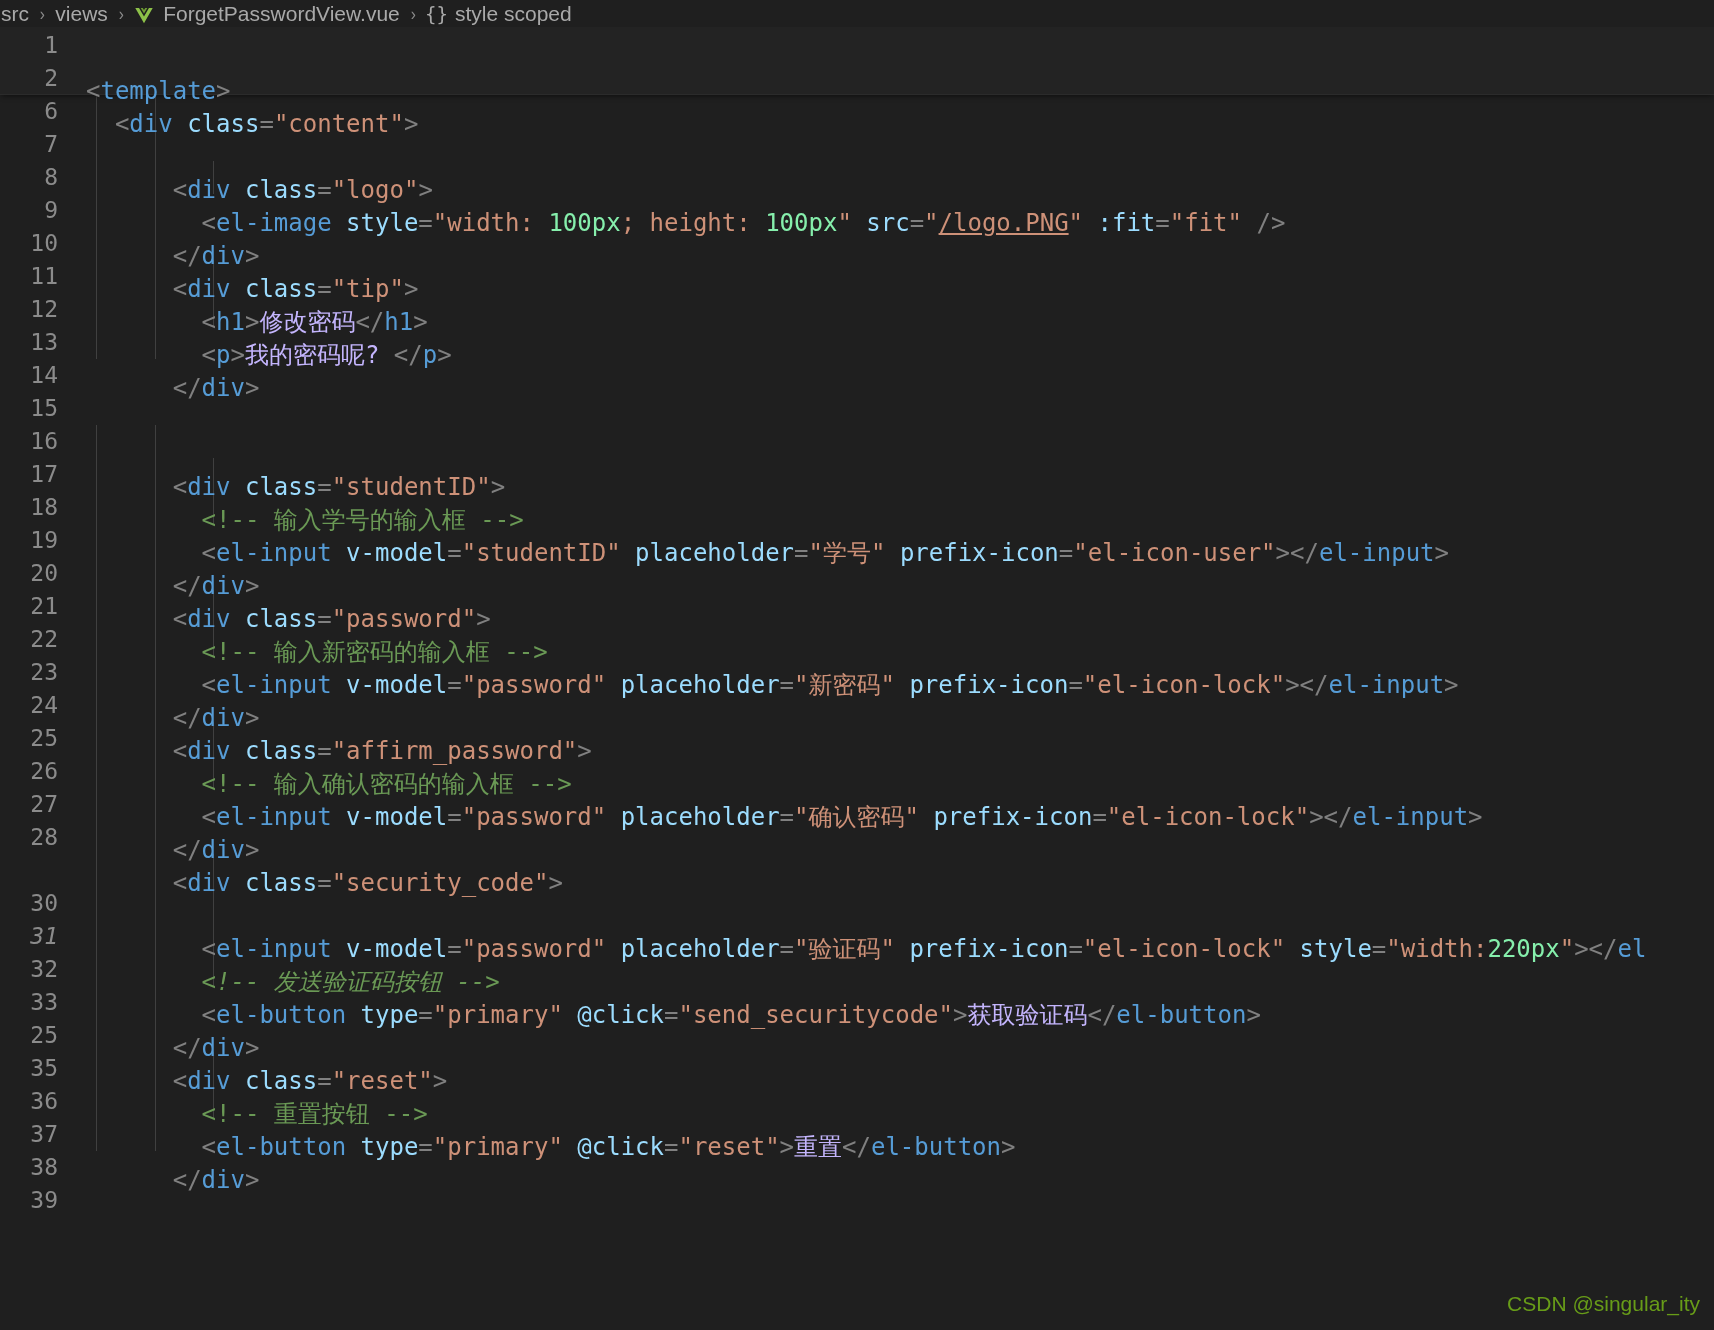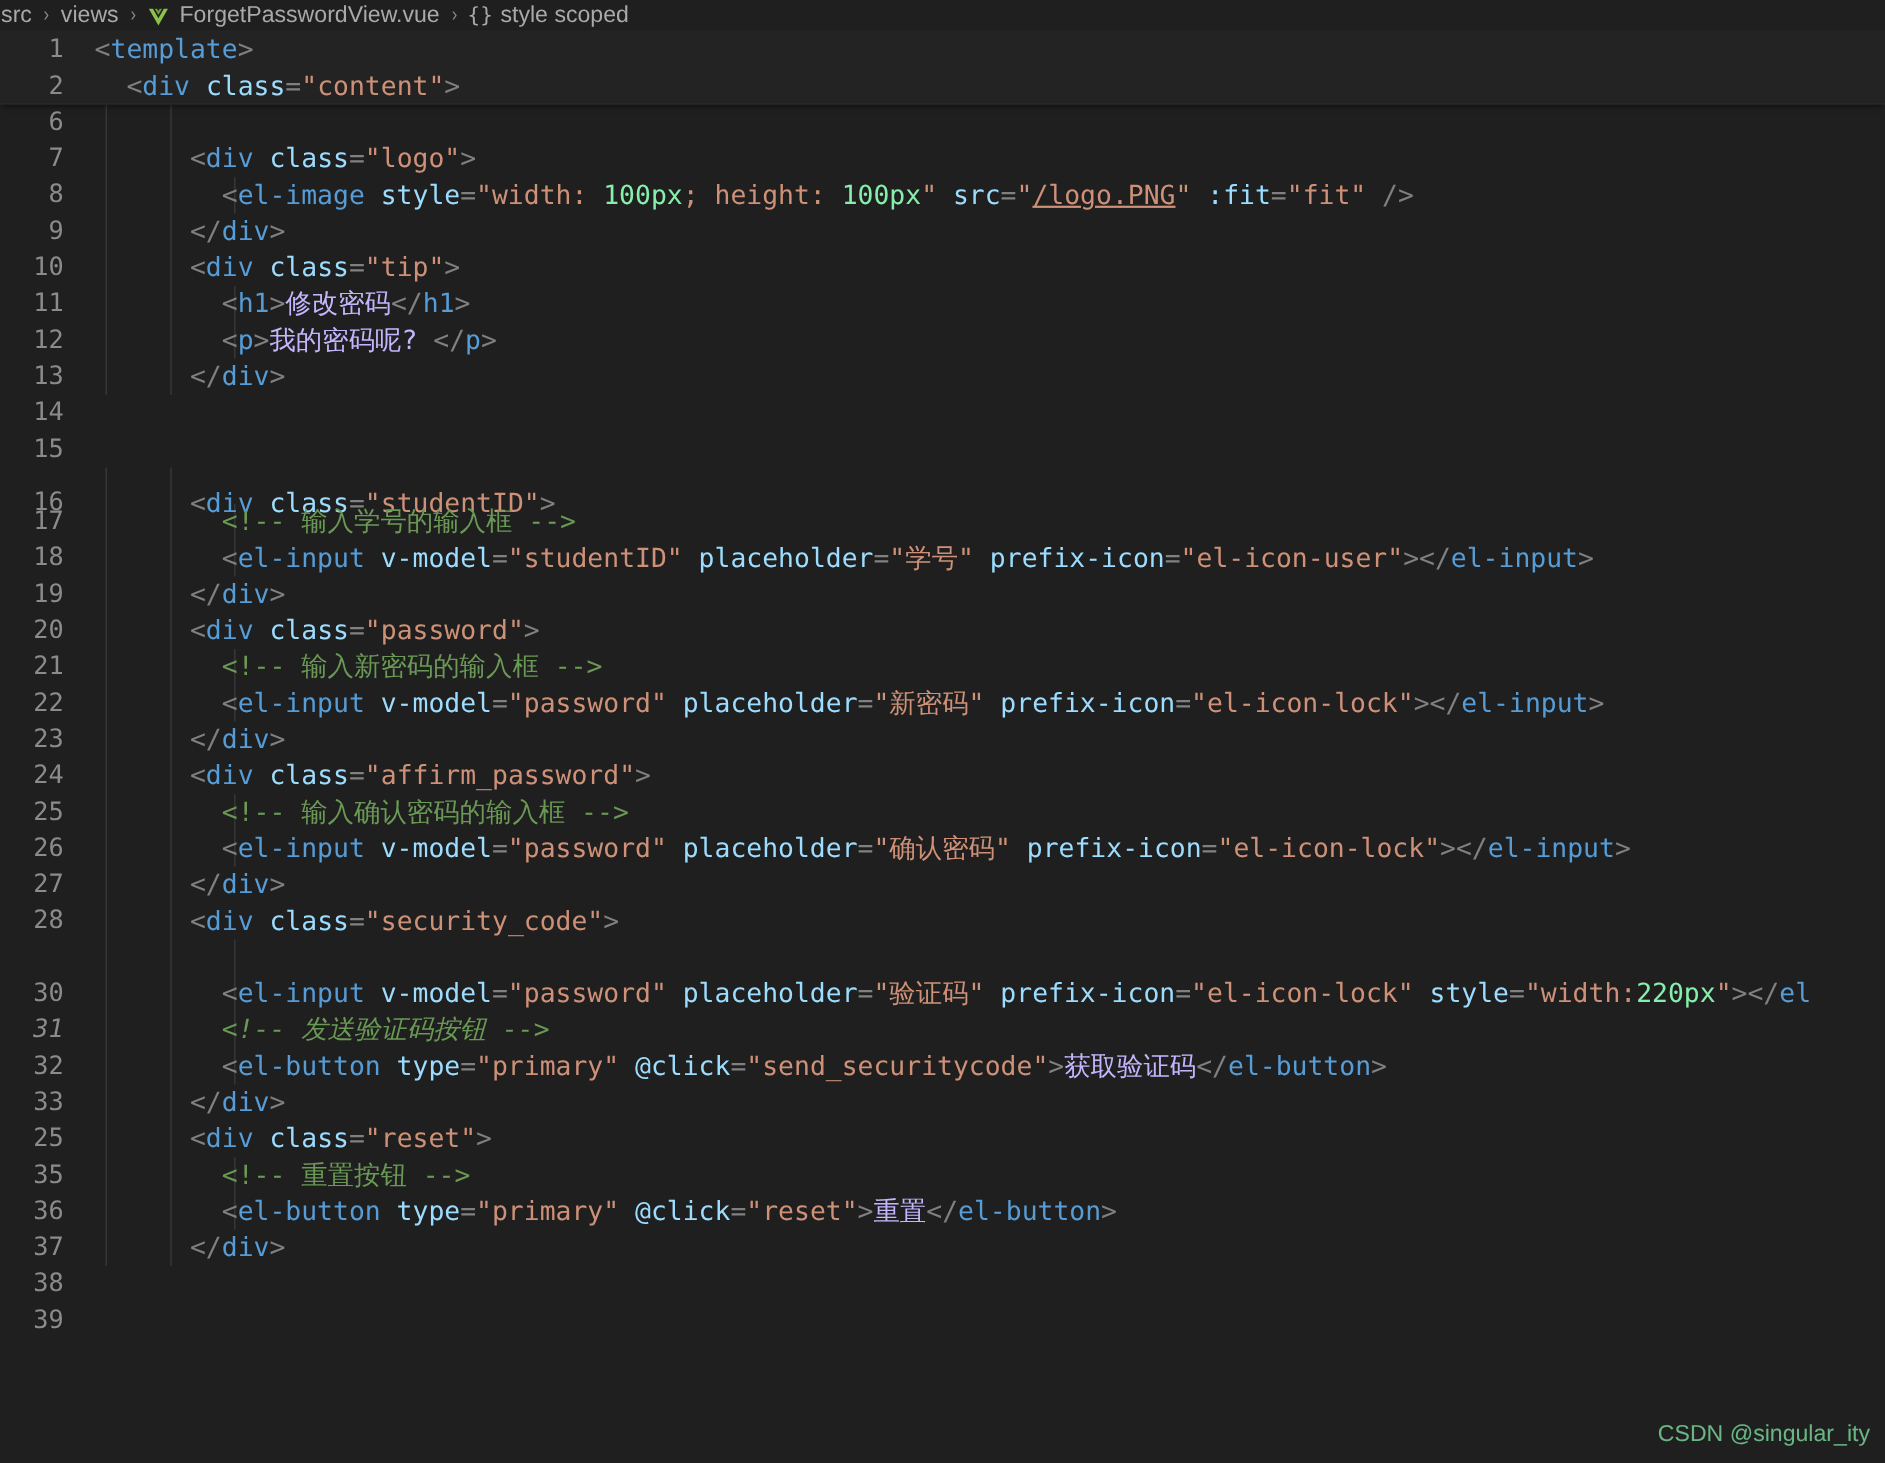--- a/index.html
+++ b/index.html
@@ -92,20 +92,21 @@
     width: 58px;
     text-align: right;
     color: #8b8b8b;
     font-size: 23px;
     font-family: "DejaVu Sans Mono", monospace;
   }
   .code {
     position: absolute;
     left: 86px;
     font-family: "DejaVu Sans Mono", monospace;
+    margin-top: 46px;
   }
 
   
   .guide {
     position: absolute;
     width: 1px;
     background: #404040;
     z-index: 1;
   }
 
@@ -117,21 +118,21 @@
   .t-punc   { color: #808080; }
   .t-text   { color: #c4b5fd; }
   .t-com    { color: #6a9955; }
   .t-link   { color: #ce9178; text-decoration: underline; }
 
   
   #watermark {
     position: absolute;
     right: 14px;
     bottom: 14px;
-    color: #86efac;
+    color: #84cc16;
     opacity: 0.72;
     font-family: "Liberation Sans", sans-serif;
     font-size: 21px;
     z-index: 6;
     white-space: nowrap;
   }
 </style>
 </head>
 <body>
 
@@ -170,21 +171,21 @@
       <div class="line" style="top: 68px;"><span class="ln">6</span><span class="code"></span></div>
       <div class="line" style="top: 101px;"><span class="ln">7</span><span class="code"><span class="t-punc">      &lt;</span><span class="t-tag">div</span><span class="t-text"> </span><span class="t-attr">class</span><span class="t-punc">=</span><span class="t-str">"logo"</span><span class="t-punc">&gt;</span></span></div>
       <div class="line" style="top: 134px;"><span class="ln">8</span><span class="code"><span class="t-punc">        &lt;</span><span class="t-tag">el-image</span><span class="t-text"> </span><span class="t-attr">style</span><span class="t-punc">=</span><span class="t-str">"width: </span><span class="t-num">100px</span><span class="t-str">; height: </span><span class="t-num">100px</span><span class="t-str">"</span><span class="t-text"> </span><span class="t-attr">src</span><span class="t-punc">=</span><span class="t-str">"</span><span class="t-link">/logo.PNG</span><span class="t-str">"</span><span class="t-text"> </span><span class="t-attr">:fit</span><span class="t-punc">=</span><span class="t-str">"fit"</span><span class="t-text"> </span><span class="t-punc">/&gt;</span></span></div>
       <div class="line" style="top: 167px;"><span class="ln">9</span><span class="code"><span class="t-punc">      &lt;/</span><span class="t-tag">div</span><span class="t-punc">&gt;</span></span></div>
       <div class="line" style="top: 200px;"><span class="ln">10</span><span class="code"><span class="t-punc">      &lt;</span><span class="t-tag">div</span><span class="t-text"> </span><span class="t-attr">class</span><span class="t-punc">=</span><span class="t-str">"tip"</span><span class="t-punc">&gt;</span></span></div>
       <div class="line" style="top: 233px;"><span class="ln">11</span><span class="code"><span class="t-punc">        &lt;</span><span class="t-tag">h1</span><span class="t-punc">&gt;</span><span class="t-text">修改密码</span><span class="t-punc">&lt;/</span><span class="t-tag">h1</span><span class="t-punc">&gt;</span></span></div>
       <div class="line" style="top: 266px;"><span class="ln">12</span><span class="code"><span class="t-punc">        &lt;</span><span class="t-tag">p</span><span class="t-punc">&gt;</span><span class="t-text">我的密码呢? </span><span class="t-punc">&lt;/</span><span class="t-tag">p</span><span class="t-punc">&gt;</span></span></div>
       <div class="line" style="top: 299px;"><span class="ln">13</span><span class="code"><span class="t-punc">      &lt;/</span><span class="t-tag">div</span><span class="t-punc">&gt;</span></span></div>
       <div class="line" style="top: 332px;"><span class="ln">14</span><span class="code"></span></div>
       <div class="line" style="top: 365px;"><span class="ln">15</span><span class="code"></span></div>
-      <div class="line" style="top: 414px;"><span class="ln">16</span><span class="code"><span class="t-punc">      &lt;</span><span class="t-tag">div</span><span class="t-text"> </span><span class="t-attr">class</span><span class="t-punc">=</span><span class="t-str">"studentID"</span><span class="t-punc">&gt;</span></span></div>
+      <div class="line" style="top: 398px;"><span class="ln">16</span><span class="code"><span class="t-punc">      &lt;</span><span class="t-tag">div</span><span class="t-text"> </span><span class="t-attr">class</span><span class="t-punc">=</span><span class="t-str">"studentID"</span><span class="t-punc">&gt;</span></span></div>
       <div class="line" style="top: 431px;"><span class="ln">17</span><span class="code"><span class="t-com">        &lt;!-- 输入学号的输入框 --&gt;</span></span></div>
       <div class="line" style="top: 464px;"><span class="ln">18</span><span class="code"><span class="t-punc">        &lt;</span><span class="t-tag">el-input</span><span class="t-text"> </span><span class="t-attr">v-model</span><span class="t-punc">=</span><span class="t-str">"studentID"</span><span class="t-text"> </span><span class="t-attr">placeholder</span><span class="t-punc">=</span><span class="t-str">"学号"</span><span class="t-text"> </span><span class="t-attr">prefix-icon</span><span class="t-punc">=</span><span class="t-str">"el-icon-user"</span><span class="t-punc">&gt;&lt;/</span><span class="t-tag">el-input</span><span class="t-punc">&gt;</span></span></div>
       <div class="line" style="top: 497px;"><span class="ln">19</span><span class="code"><span class="t-punc">      &lt;/</span><span class="t-tag">div</span><span class="t-punc">&gt;</span></span></div>
       <div class="line" style="top: 530px;"><span class="ln">20</span><span class="code"><span class="t-punc">      &lt;</span><span class="t-tag">div</span><span class="t-text"> </span><span class="t-attr">class</span><span class="t-punc">=</span><span class="t-str">"password"</span><span class="t-punc">&gt;</span></span></div>
       <div class="line" style="top: 563px; padding-left: 44px;"><span class="ln">21</span><span class="code"><span class="t-com">        &lt;!-- 输入新密码的输入框 --&gt;</span></span></div>
       <div class="line" style="top: 596px;"><span class="ln">22</span><span class="code"><span class="t-punc">        &lt;</span><span class="t-tag">el-input</span><span class="t-text"> </span><span class="t-attr">v-model</span><span class="t-punc">=</span><span class="t-str">"password"</span><span class="t-text"> </span><span class="t-attr">placeholder</span><span class="t-punc">=</span><span class="t-str">"新密码"</span><span class="t-text"> </span><span class="t-attr">prefix-icon</span><span class="t-punc">=</span><span class="t-str">"el-icon-lock"</span><span class="t-punc">&gt;&lt;/</span><span class="t-tag">el-input</span><span class="t-punc">&gt;</span></span></div>
       <div class="line" style="top: 629px;"><span class="ln">23</span><span class="code"><span class="t-punc">      &lt;/</span><span class="t-tag">div</span><span class="t-punc">&gt;</span></span></div>
       <div class="line" style="top: 662px;"><span class="ln">24</span><span class="code"><span class="t-punc">      &lt;</span><span class="t-tag">div</span><span class="t-text"> </span><span class="t-attr">class</span><span class="t-punc">=</span><span class="t-str">"affirm_password"</span><span class="t-punc">&gt;</span></span></div>
       <div class="line" style="top: 695px;"><span class="ln">25</span><span class="code"><span class="t-com">        &lt;!-- 输入确认密码的输入框 --&gt;</span></span></div>
       <div class="line" style="top: 728px;"><span class="ln">26</span><span class="code"><span class="t-punc">        &lt;</span><span class="t-tag">el-input</span><span class="t-text"> </span><span class="t-attr">v-model</span><span class="t-punc">=</span><span class="t-str">"password"</span><span class="t-text"> </span><span class="t-attr">placeholder</span><span class="t-punc">=</span><span class="t-str">"确认密码"</span><span class="t-text"> </span><span class="t-attr">prefix-icon</span><span class="t-punc">=</span><span class="t-str">"el-icon-lock"</span><span class="t-punc">&gt;&lt;/</span><span class="t-tag">el-input</span><span class="t-punc">&gt;</span></span></div>

